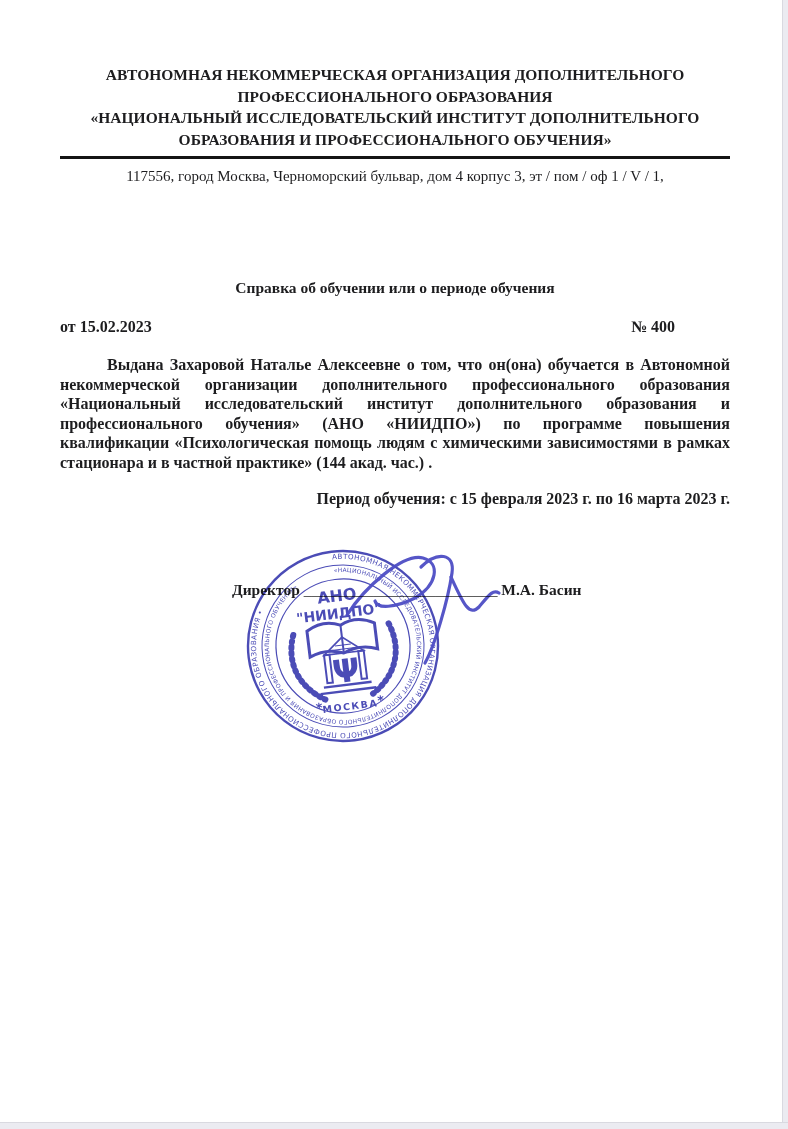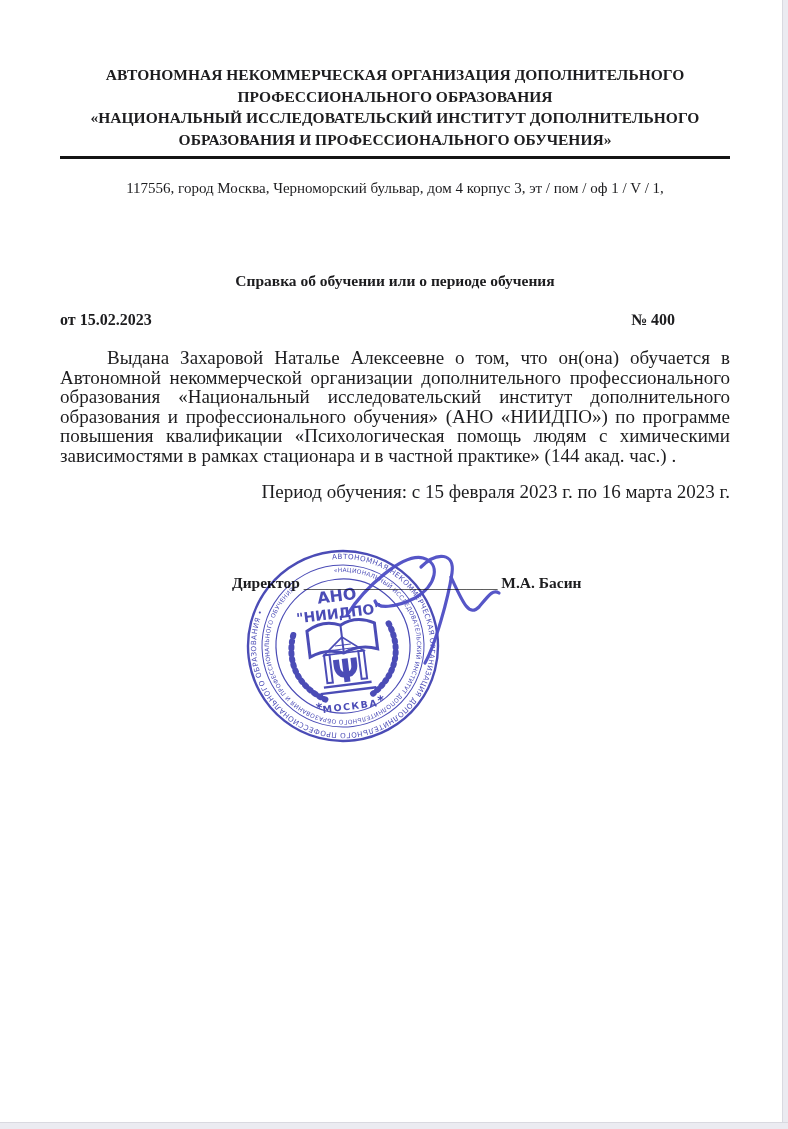--- a/index.html
+++ b/index.html
@@ -32,46 +32,47 @@
     font-size: 15.5px;
     line-height: 21.5px;
   }
   .header-rule {
     margin-top: 6px;
     height: 3px;
     border-top: 2.5px solid #141414;
     border-bottom: 1.5px solid #141414;
   }
   .address {
-    margin-top: 19px;
+    margin-top: 7px;
     text-align: center;
     font-size: 15px;
     line-height: 21px;
   }
   .email-link { color: #2525cc; text-decoration: underline; }
   .doc-title {
-    margin-top: 72px;
+    margin-top: 91px;
     text-align: center;
     font-weight: bold;
     font-size: 15.5px;
     line-height: 20px;
   }
   .date-row {
     margin-top: 20px;
     display: flex;
     justify-content: space-between;
     font-weight: bold;
     font-size: 16px;
   }
   .doc-number { margin-right: 55px; }
   .body-par {
-    font-size: 19px;
+    font-size: 16px;
     line-height: 19.5px;
     text-align: justify;
     text-indent: 47px;
+    font-weight: bold;
   }
   .par1 { margin-top: 19px; }
   .par2, .par3 { margin-top: 17px; text-align: right; }
   .sig-row {
     margin-top: 72px;
     padding-left: 172px;
     font-weight: bold;
     font-size: 15.5px;
     white-space: nowrap;
   }

